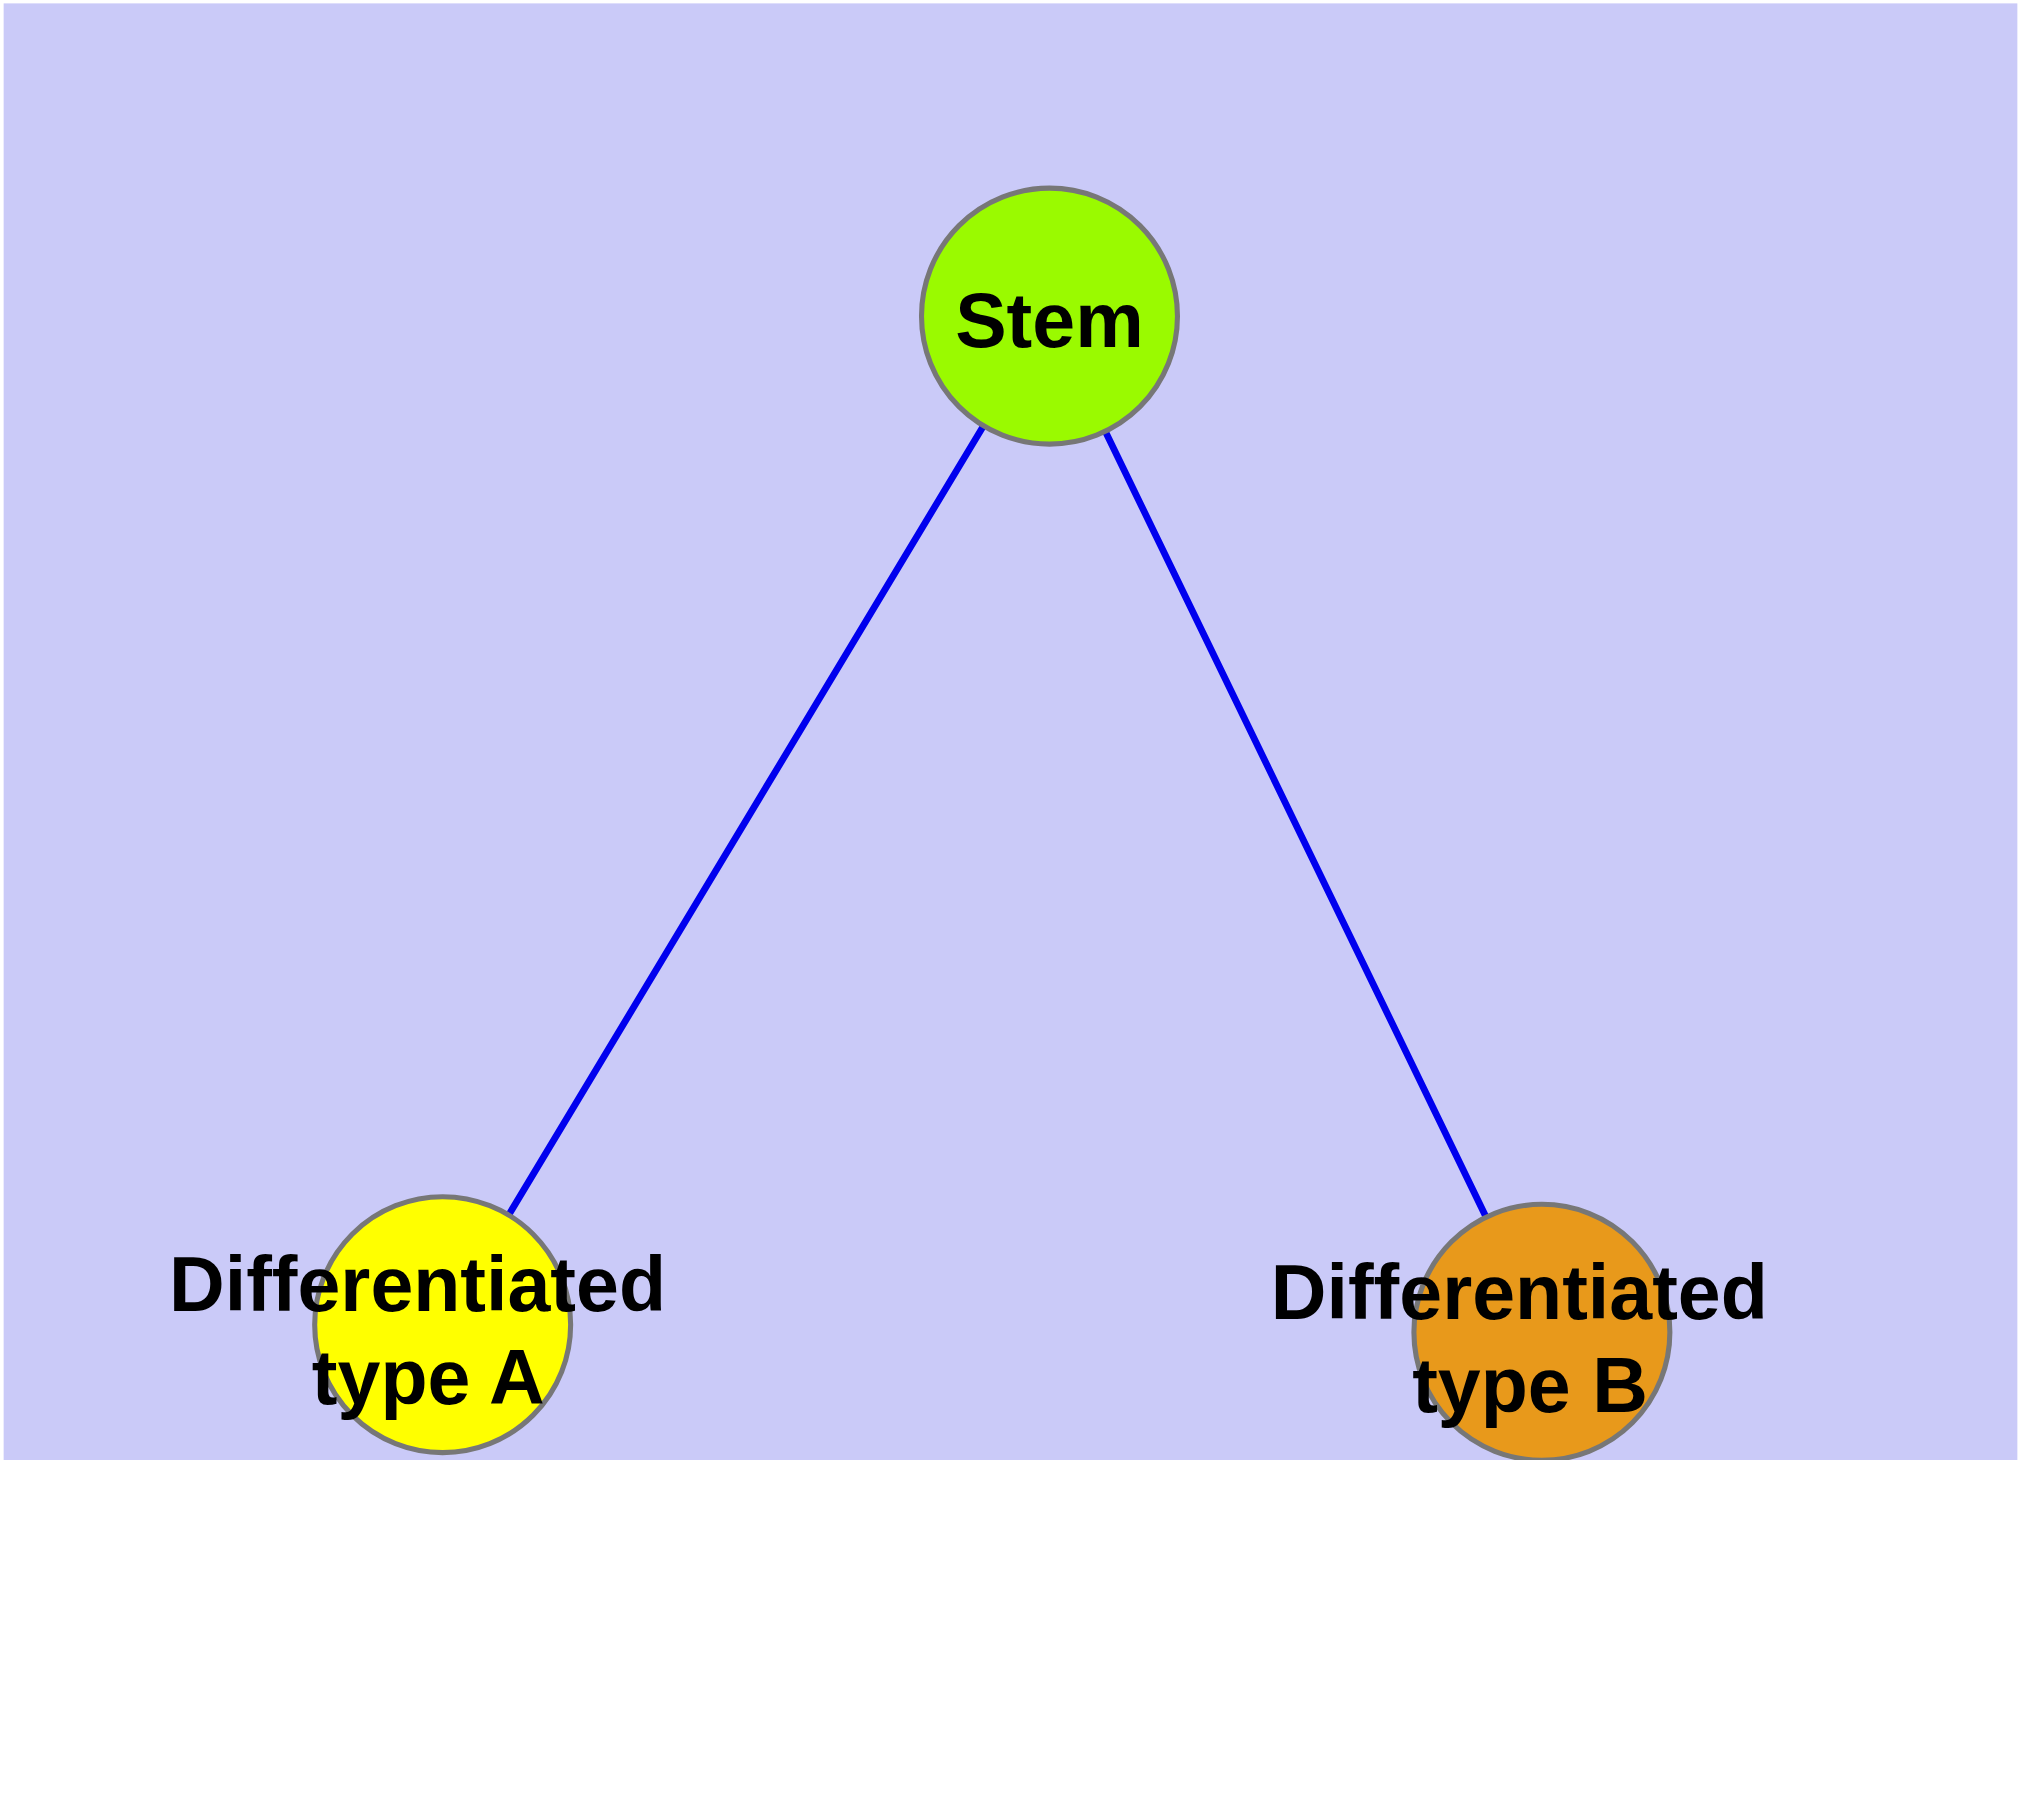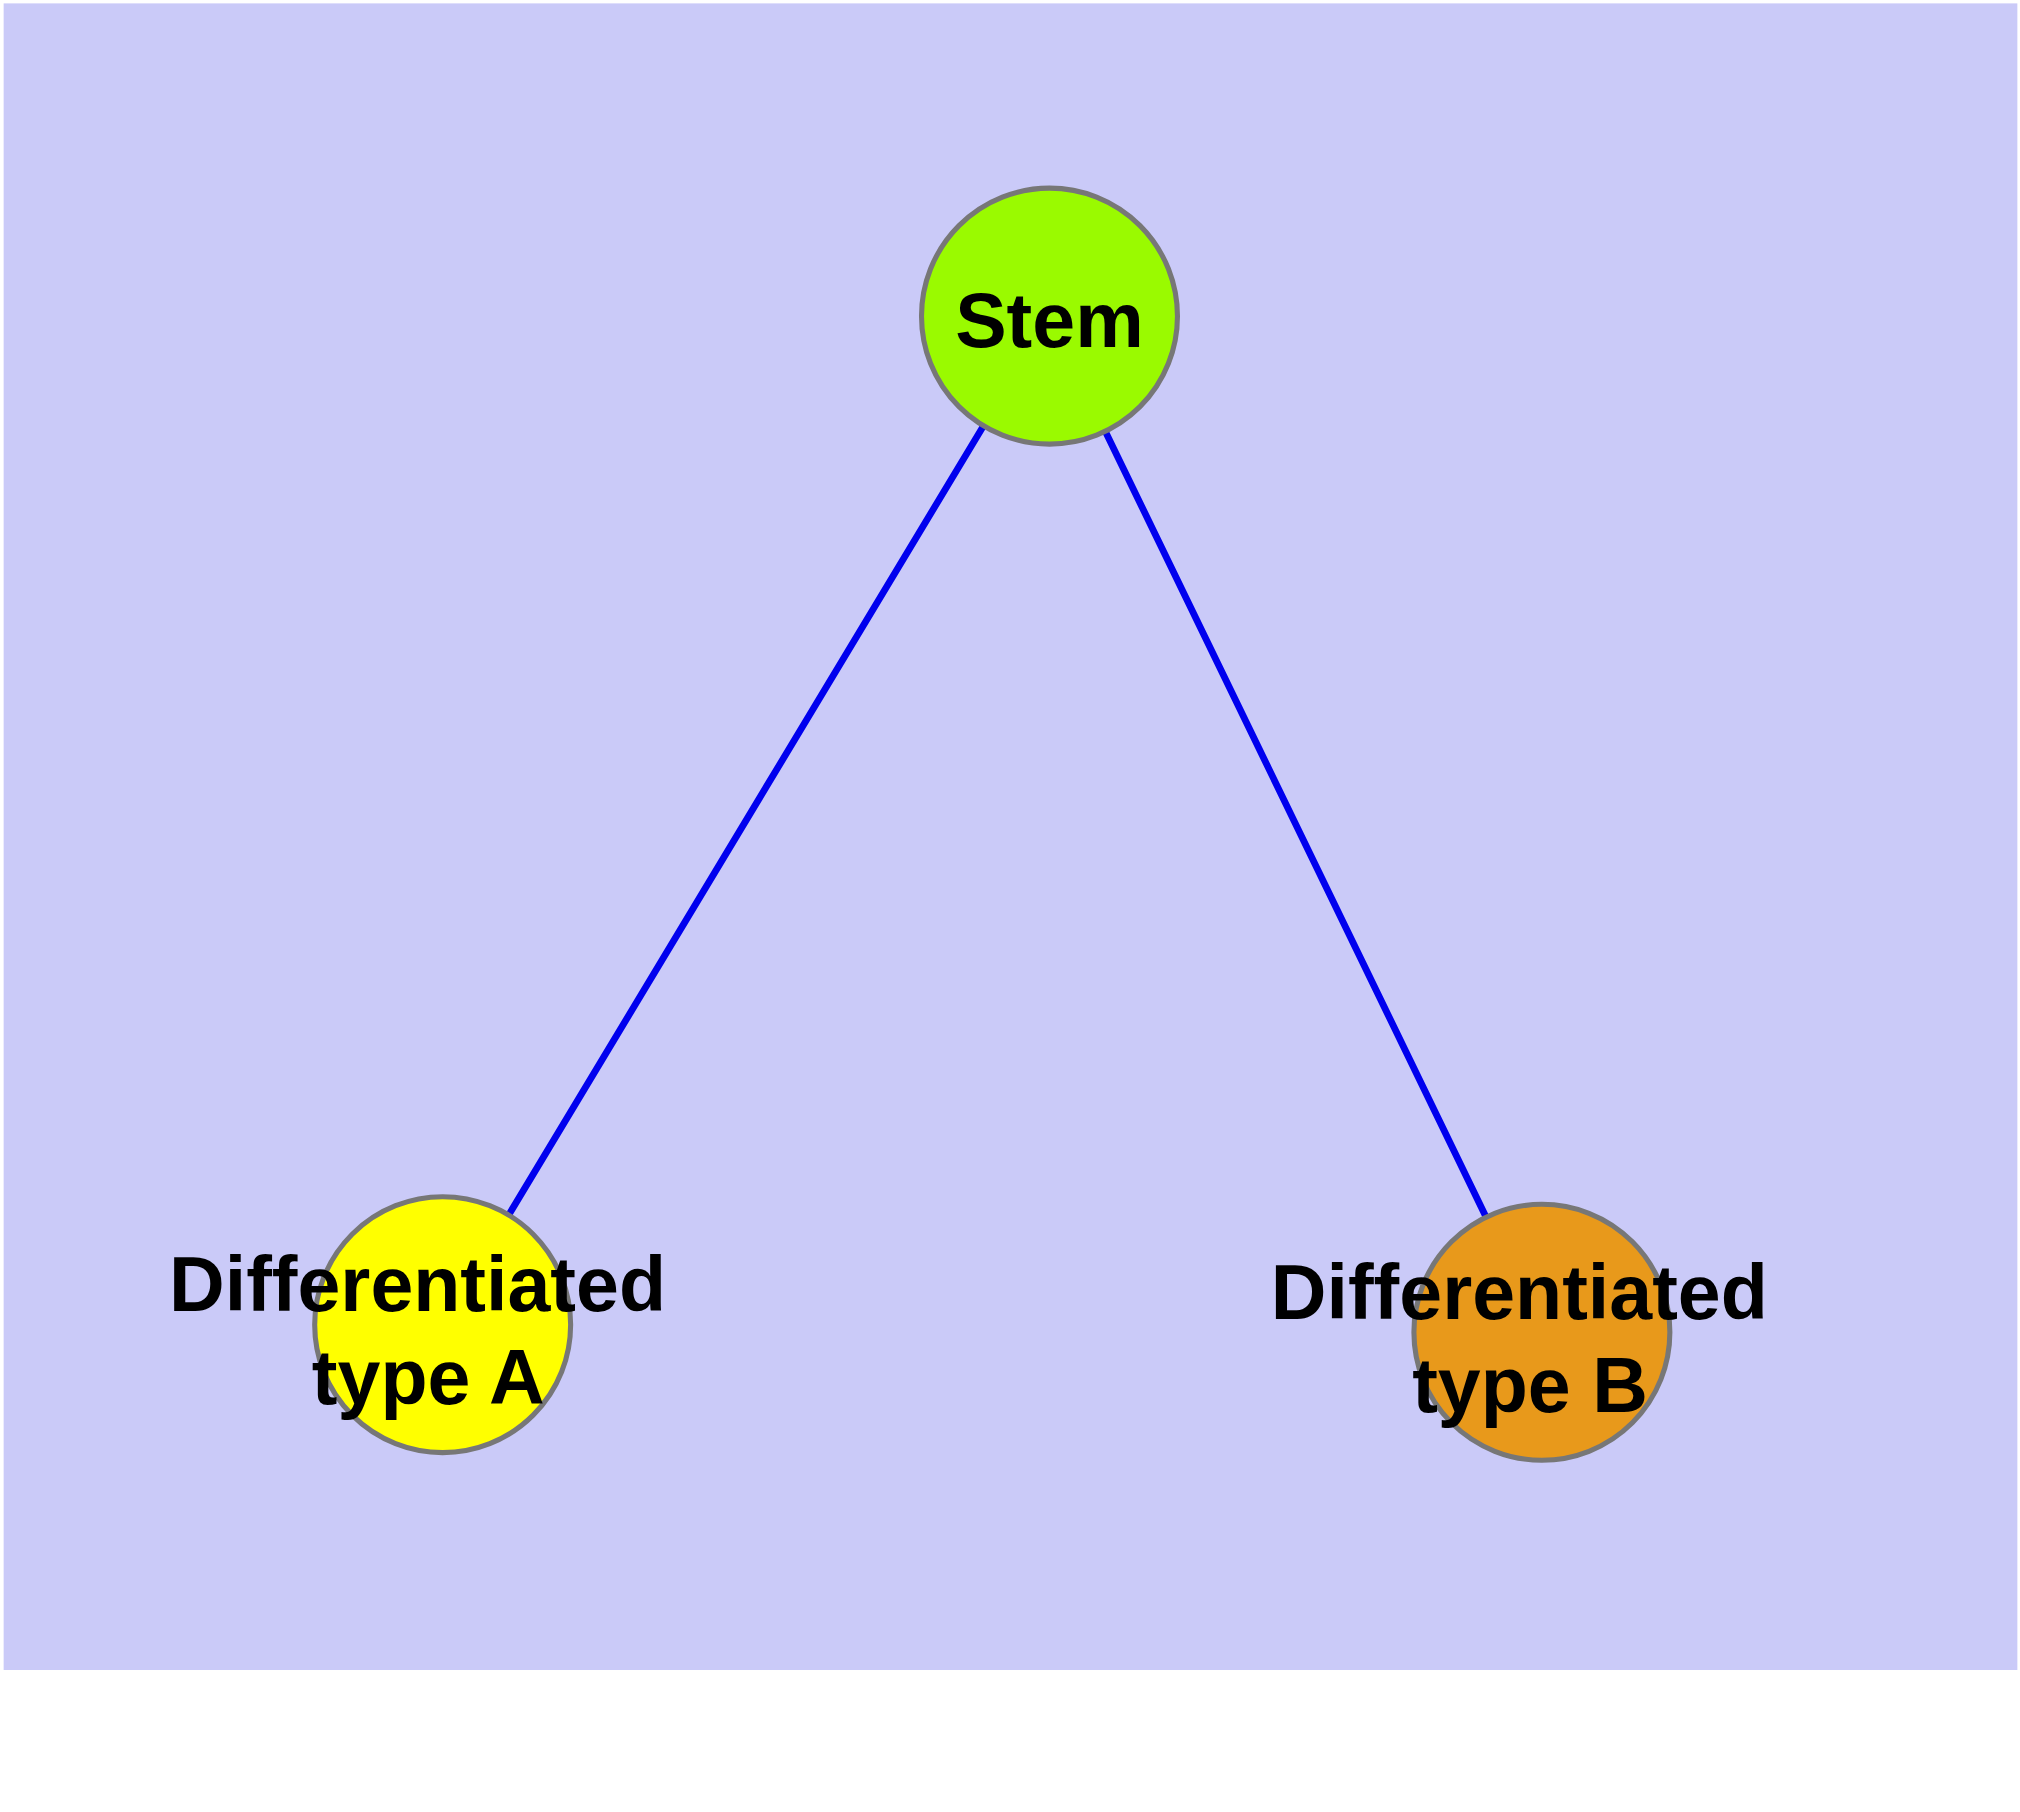--- a/index.html
+++ b/index.html
@@ -2,21 +2,21 @@
 <html style="font-size:13.6px"><head>
 <meta charset="utf-8">
 <style>
   html, body {
     margin: 0;
     padding: 0;
     background: #ffffff;
   }
   .stage {
     width: 2021px;
-    height: 1670px;
+    height: 1460px;
     position: relative;
   }
   svg { display: block; }
   .node-label {
     font-family: "Liberation Sans", "DejaVu Sans", sans-serif;
     font-weight: bold;
     font-size: 91px;
   }
 </style>
 </head>

